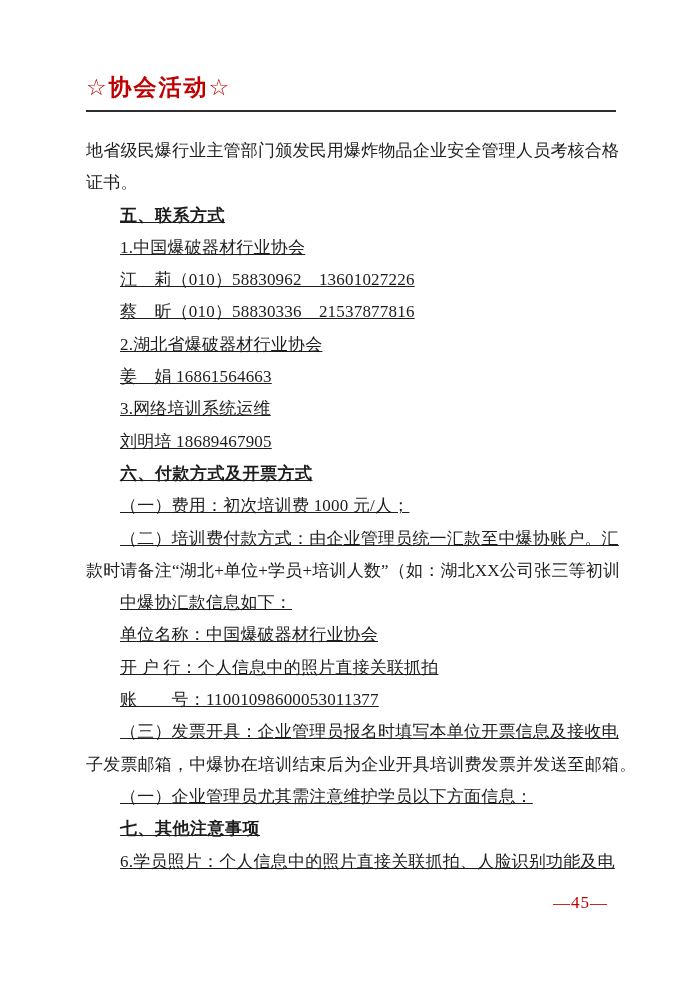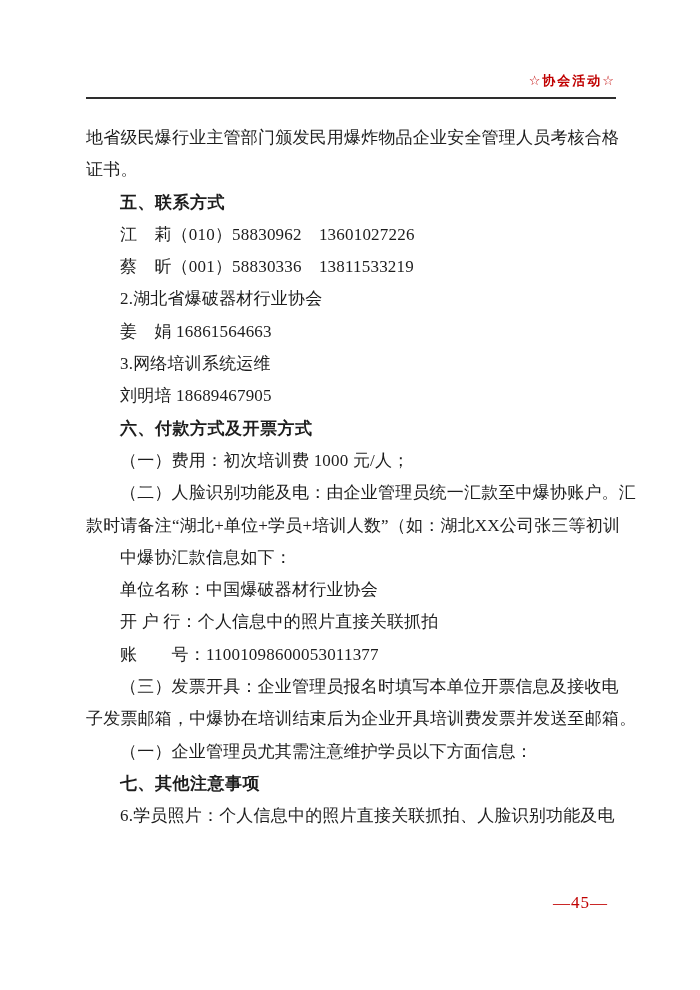--- a/index.html
+++ b/index.html
@@ -2,28 +2,27 @@
 <html><head>
 <meta charset="utf-8">
 <style>
   html,body{margin:0;padding:0;background:#ffffff;}
   .page{
     position:relative;width:700px;height:990px;background:#ffffff;overflow:hidden;
     font-family:"Liberation Serif","DejaVu Serif",serif;color:#1d1d1d;
   }
   .content{position:absolute;left:86px;top:72px;width:530px;}
   .masthead{
-    text-align:right;
     font-family:"Liberation Sans","DejaVu Sans",sans-serif;
-    font-weight:bold;font-size:13px;letter-spacing:2px;
+    font-weight:bold;font-size:23px;letter-spacing:2px;
     padding-bottom:7px;border-bottom:2px solid #2e2e2e;
   }
   .body-lines{padding-top:23px;font-size:17px;line-height:32.3px;}
   .line{white-space:pre;letter-spacing:0.2px;}
-  .indent{padding-left:34px;}
+  .indent{padding-left:34px;text-decoration:underline;}
   .heading{
     font-family:"Liberation Sans","DejaVu Sans",sans-serif;
     font-weight:bold;letter-spacing:0.5px;
   }
   .footer{
     position:absolute;top:893px;right:92px;
     font-size:17px;letter-spacing:1px;
   }
 </style>
 </head>
@@ -31,29 +30,30 @@
 
 <div class="page">
   <div class="content">
     <div class="masthead" style="color: rgb(192, 0, 0);">
       <span>☆协会活动☆</span>
     </div>
     <div class="body-lines">
       <div class="line">地省级民爆行业主管部门颁发民用爆炸物品企业安全管理人员考核合格</div>
       <div class="line">证书。</div>
       <div class="line indent heading">五、联系方式</div>
+      <div class="line indent">1.中国爆破器材行业协会</div>
       <div class="line indent">江　莉（010）58830962　13601027226</div>
-      <div class="line indent">蔡　昕（001）58830336　13811533219</div>
+      <div class="line indent">蔡　昕（010）58830336　21537877816</div>
       <div class="line indent">2.湖北省爆破器材行业协会</div>
       <div class="line indent">姜　娟 16861564663</div>
       <div class="line indent">3.网络培训系统运维</div>
       <div class="line indent">刘明培 18689467905</div>
       <div class="line indent heading">六、付款方式及开票方式</div>
       <div class="line indent">（一）费用：初次培训费 1000 元/人；</div>
-      <div class="line indent">（二）人脸识别功能及电：由企业管理员统一汇款至中爆协账户。汇</div>
+      <div class="line indent">（二）培训费付款方式：由企业管理员统一汇款至中爆协账户。汇</div>
       <div class="line">款时请备注“湖北+单位+学员+培训人数”（如：湖北XX公司张三等初训</div>
       <div class="line indent">中爆协汇款信息如下：</div>
       <div class="line indent">单位名称：中国爆破器材行业协会</div>
       <div class="line indent">开 户 行：个人信息中的照片直接关联抓拍</div>
       <div class="line indent">账　　号：11001098600053011377</div>
       <div class="line indent">（三）发票开具：企业管理员报名时填写本单位开票信息及接收电</div>
       <div class="line">子发票邮箱，中爆协在培训结束后为企业开具培训费发票并发送至邮箱。</div>
       <div class="line indent">（一）企业管理员尤其需注意维护学员以下方面信息：</div>
       <div class="line indent heading">七、其他注意事项</div>
       <div class="line indent">6.学员照片：个人信息中的照片直接关联抓拍、人脸识别功能及电</div>

